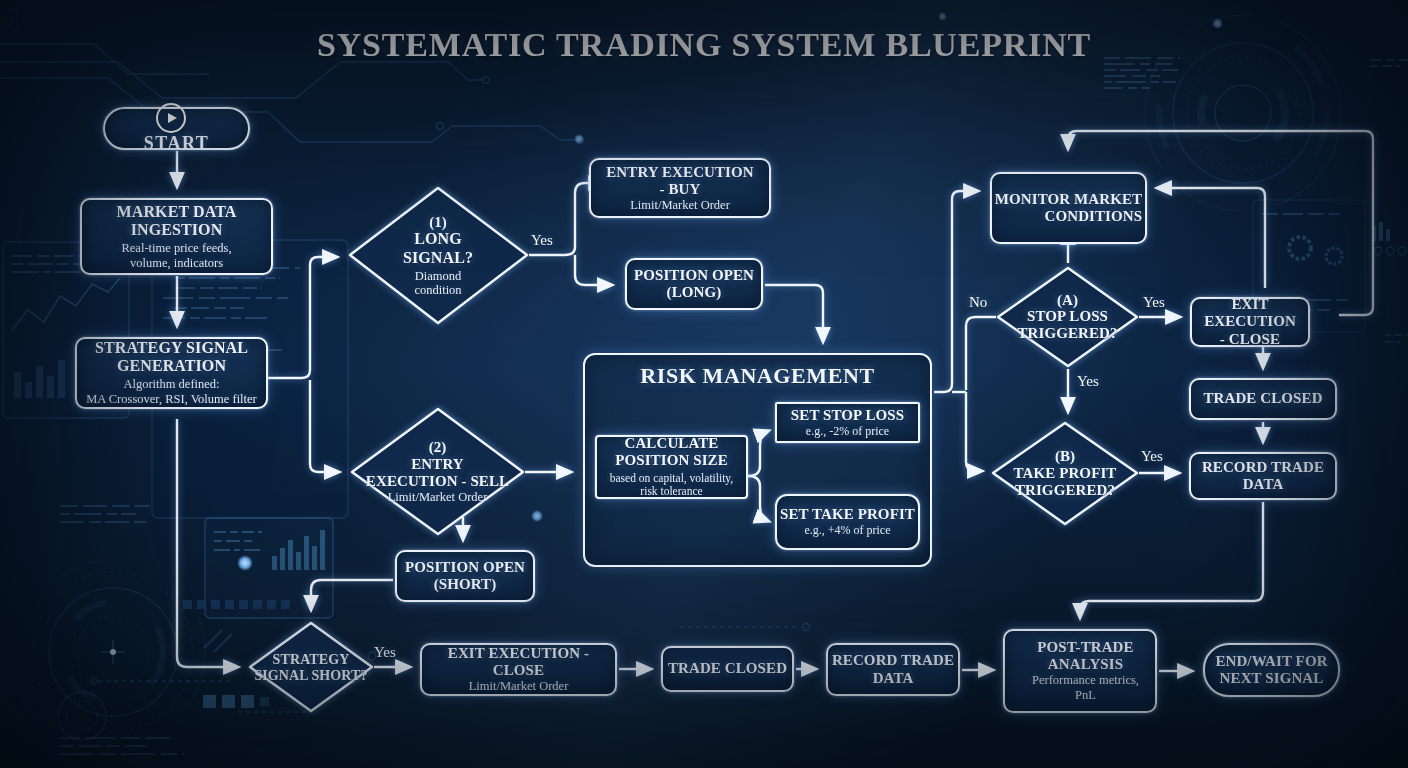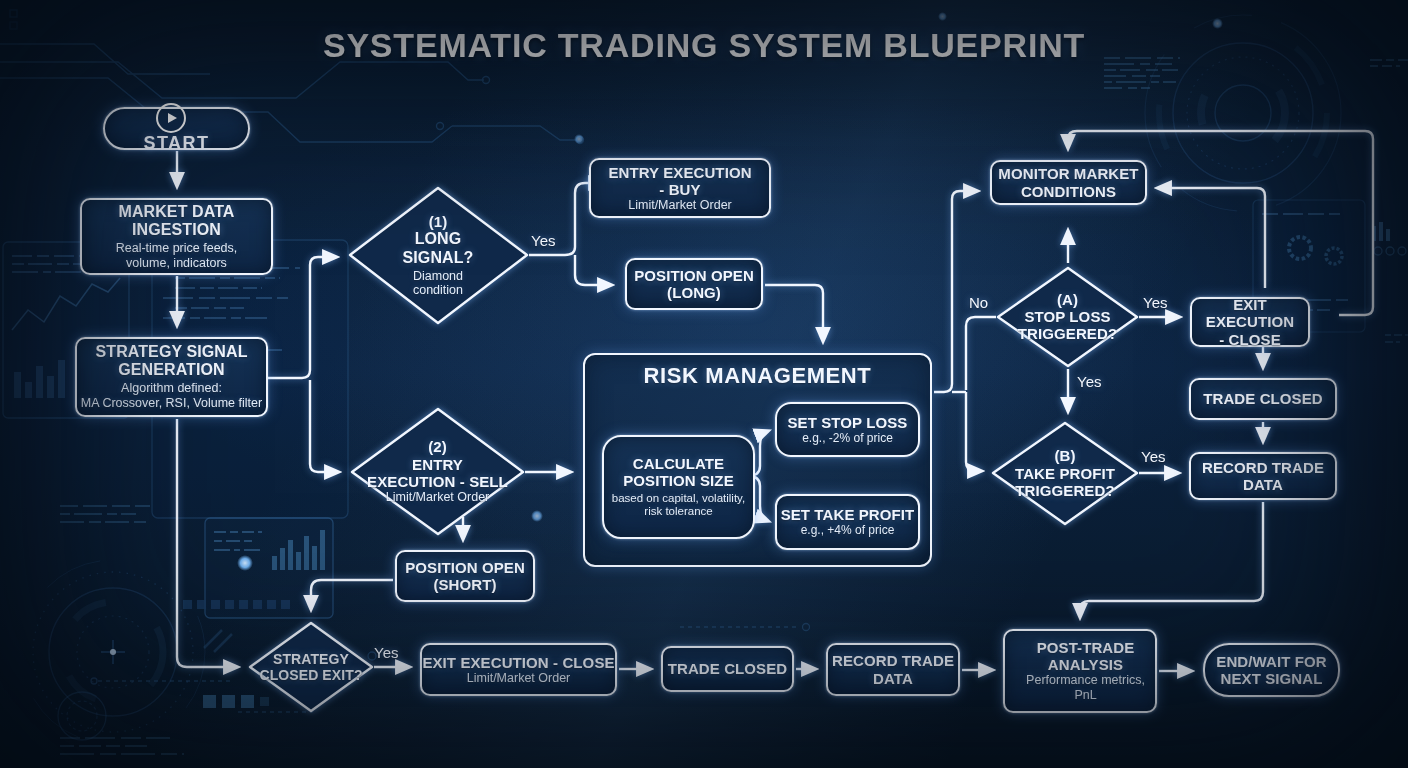--- a/index.html
+++ b/index.html
@@ -1,18 +1,18 @@
 <!DOCTYPE html>
 <html><head>
 <meta charset="utf-8">
 <style>
   html,body{margin:0;padding:0;background:#05101d;}
   #stage{position:relative;width:1408px;height:768px;overflow:hidden;
          background:linear-gradient(180deg,#0a1c30 0%,#0c2340 48%,#081726 100%);
-         font-family:Liberation Sans, sans-serif;color:#f2f7ff;}
+         font-family:Liberation Serif, serif;color:#f2f7ff;}
   .bg-band{position:absolute;inset:0;
          background:linear-gradient(115deg,transparent 28%,rgba(62,112,172,.10) 44%,rgba(70,125,185,.16) 54%,transparent 74%);}
   .bg-glow{position:absolute;inset:0;
          background:radial-gradient(ellipse 60% 45% at 52% 42%,rgba(40,90,150,.22),transparent 70%);}
   .vignette{position:absolute;inset:0;box-shadow:inset 0 0 180px 60px rgba(2,8,16,.78);}
   svg{position:absolute;left:0;top:0;}
   #wires{filter:drop-shadow(0 0 3.5px rgba(125,182,255,.55));}
   #decor{opacity:.9;}
   .node{position:absolute;display:flex;flex-direction:column;align-items:center;justify-content:center;
         text-align:center;box-sizing:border-box;}
@@ -298,21 +298,21 @@
     <span class="start-label">START</span>
   </div>
 
   <div class="node box" style="left:80px;top:198px;width:193px;height:77px;">
     <div class="ntitle t16">MARKET DATA
 INGESTION</div>
     <div class="nsub">Real-time price feeds,
 volume, indicators</div>
   </div>
 
-  <div class="node box" style="left:75px;top:337px;width:193px;height:80px;">
+  <div class="node box" style="left:75px;top:337px;width:193px;height:72px;">
     <div class="ntitle t16">STRATEGY SIGNAL
 GENERATION</div>
     <div class="nsub">Algorithm defined:
 MA Crossover, RSI, Volume filter</div>
   </div>
 
   <div class="node dtext" style="left:350px;top:192px;width:176px;height:128px;">
     <div class="tag">(1)</div>
     <div class="ntitle t16">LONG
 SIGNAL?</div>
@@ -324,28 +324,28 @@
     <div class="ntitle">ENTRY EXECUTION
 - BUY</div>
     <div class="nsub" style="margin-top:0;">Limit/Market Order</div>
   </div>
 
   <div class="node box" style="left:625px;top:258px;width:138px;height:52px;">
     <div class="ntitle">POSITION OPEN
 (LONG)</div>
   </div>
 
-  <div class="node box" style="left:595px;top:435px;width:153px;height:104px;border-radius:19px;margin-left:7px;">
+  <div class="node box" style="left:595px;top:435px;width:153px;height:64px;border-radius:4px;">
     <div class="ntitle">CALCULATE
 POSITION SIZE</div>
     <div class="nsub s11">based on capital, volatility,
 risk tolerance</div>
   </div>
 
-  <div class="node box" style="left:775px;top:402px;width:145px;height:55px;border-radius:16px;">
+  <div class="node box" style="left:775px;top:402px;width:145px;height:41px;border-radius:2px;">
     <div class="ntitle">SET STOP LOSS</div>
     <div class="nsub" style="margin-top:0;font-size:12px;">e.g., -2% of price</div>
   </div>
 
   <div class="node box" style="left:775px;top:494px;width:145px;height:56px;border-radius:12px;">
     <div class="ntitle">SET TAKE PROFIT</div>
     <div class="nsub" style="margin-top:0;font-size:12px;">e.g., +4% of price</div>
   </div>
 
   <div class="node dtext" style="left:352px;top:412px;width:171px;height:120px;">
@@ -355,21 +355,21 @@
     <div class="nsub" style="margin-top:0;">Limit/Market Order</div>
   </div>
 
   <div class="node box" style="left:395px;top:550px;width:140px;height:52px;">
     <div class="ntitle">POSITION OPEN
 (SHORT)</div>
   </div>
 
   <div class="node dtext" style="left:250px;top:625px;width:122px;height:85px;">
     <div class="ntitle" style="font-size:14px;">STRATEGY
-CLOSED EXIT?</div>
+SIGNAL SHORT?</div>
   </div>
 
   <div class="node box" style="left:420px;top:643px;width:197px;height:53px;">
     <div class="ntitle">EXIT EXECUTION - CLOSE</div>
     <div class="nsub" style="margin-top:0;">Limit/Market Order</div>
   </div>
 
   <div class="node box" style="left:661px;top:646px;width:133px;height:46px;">
     <div class="ntitle">TRADE CLOSED</div>
   </div>
@@ -384,21 +384,21 @@
 ANALYSIS</div>
     <div class="nsub" style="margin-top:0;">Performance metrics,
 PnL</div>
   </div>
 
   <div class="node box pill" style="left:1203px;top:643px;width:137px;height:54px;">
     <div class="ntitle">END/WAIT FOR
 NEXT SIGNAL</div>
   </div>
 
-  <div class="node box" style="left:990px;top:160px;width:157px;height:45px;">
+  <div class="node box" style="left:990px;top:172px;width:157px;height:72px;text-align:right;">
     <div class="ntitle">MONITOR MARKET
 CONDITIONS</div>
   </div>
 
   <div class="node dtext" style="left:998px;top:270px;width:139px;height:94px;">
     <div class="tag">(A)</div>
     <div class="ntitle">STOP LOSS
 TRIGGERED?</div>
   </div>
 

